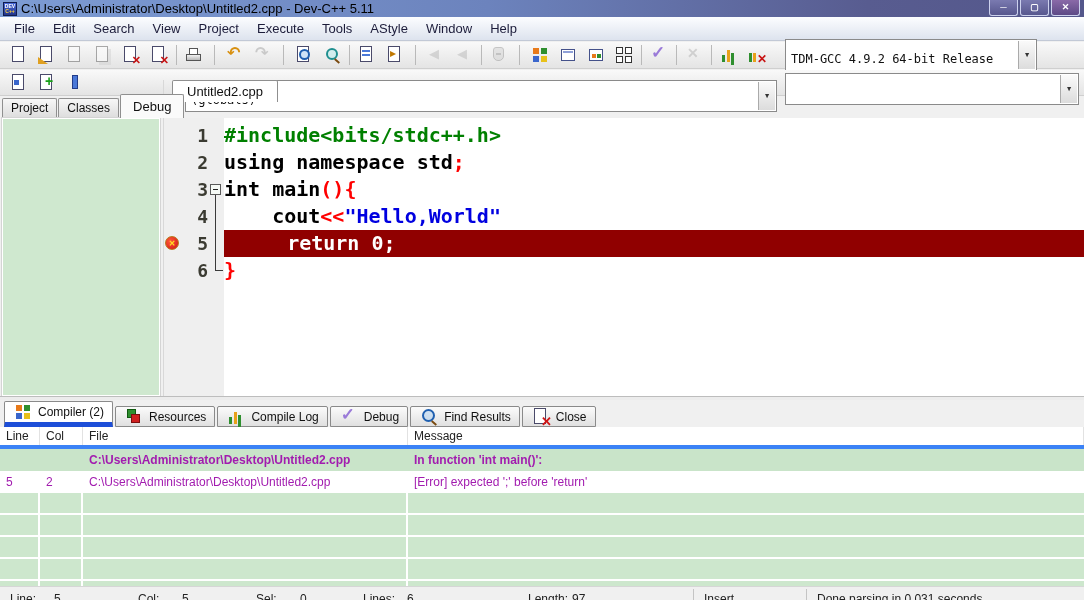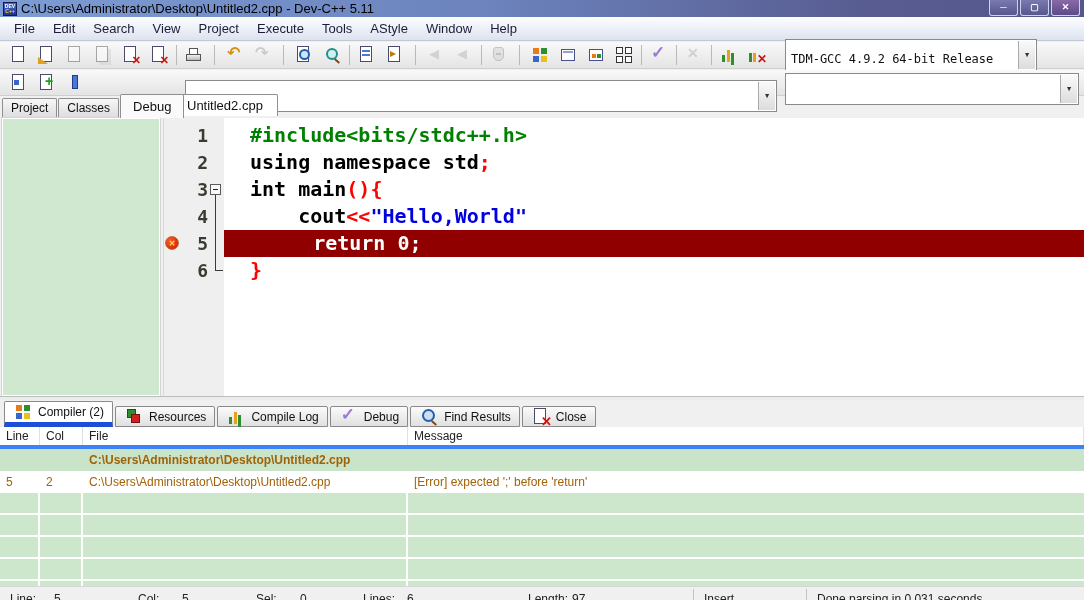--- a/index.html
+++ b/index.html
@@ -46,37 +46,37 @@
   #compiler-combo{margin-left:14px;width:252px;}
   #globals-combo{position:absolute;left:185px;top:10px;width:592px;}
   #members-combo{position:absolute;left:785px;top:3px;width:294px;}
 
   
   .tabstrip{position:absolute;left:0;top:96px;width:100%;height:22px;}
   .lefttabs{position:absolute;left:2px;bottom:0;display:flex;align-items:flex-end;}
   .ltab{font-size:12px;color:#111;background:linear-gradient(#f7f7f7,#dcdcdc);
     border:1px solid #8f8f8f;border-bottom:none;padding:2px 8px 3px;margin-right:1px;border-radius:2px 2px 0 0;}
   .ltab.active{background:#fafafa;padding:4px 12px 4px;font-size:13px;position:relative;z-index:2;}
-  .etabzone{position:absolute;left:163px;right:0;bottom:2px;height:22px;border-left:1px solid #d8d8d8;}
+  .etabzone{position:absolute;left:163px;right:0;bottom:16px;height:22px;border-left:1px solid #d8d8d8;}
   .etab{position:absolute;left:8px;bottom:0;background:#fff;border:1px solid #8f8f8f;border-bottom:none;
     padding:3px 14px;font-size:13px;color:#111;border-radius:2px 2px 0 0;}
 
   
   .leftpanel{position:absolute;left:2px;top:118px;width:158px;height:278px;
     background:var(--panel-green,#cfe8cf);border:1px solid #ffffff;outline:1px solid #d4d4d4;box-sizing:border-box;}
   .editorwrap{position:absolute;left:163px;top:118px;right:0;height:278px;background:#fff;overflow:hidden;
     border-left:1px solid #d8d8d8;}
   .gutterbg{position:absolute;left:0;top:0;bottom:0;width:60px;background:#efefef;}
   .codelines{position:absolute;left:0;top:4px;right:0;}
   .crow{display:flex;height:27px;position:relative;}
   .gnum{width:44px;text-align:right;font-family:"DejaVu Sans Mono",monospace;font-weight:bold;
     font-size:18px;line-height:27px;color:#3b3b32;}
   .grail{width:16px;}
   .codetext{flex:1;font-family:"DejaVu Sans Mono",monospace;font-weight:bold;font-size:20px;
-    line-height:27px;white-space:pre;padding-left:26px;}
+    line-height:27px;white-space:pre;}
   .crow.hl .codetext{background:var(--err-bg,#900000);}
   .crow.hl .codetext span{color:#fff !important;}
   .tk-pp{color:var(--c-pp,#008000);} .tk-kw{color:#000;} .tk-pu{color:var(--c-pu,#ff0000);}
   .tk-st{color:var(--c-st,#0000e0);} .tk-pl{color:#000;} .tk-hl{color:#fff;margin-left:15px;}
   .err-badge{position:absolute;left:1px;top:6px;width:14px;height:14px;border-radius:50%;
     background:radial-gradient(circle at 35% 35%,#ff5a3a,#cf1010);border:1px solid #b87818;
     box-sizing:border-box;z-index:3;display:flex;align-items:center;justify-content:center;}
   .err-badge::before{content:"✕";color:#ffe020;font-size:8px;font-weight:bold;}
   .foldbox{position:absolute;width:11px;height:11px;background:#f6faf6;border:1px solid #5a5a5a;
     box-sizing:border-box;z-index:2;display:flex;align-items:center;justify-content:center;}
@@ -89,21 +89,21 @@
 
   
   .bottombar{position:absolute;left:0;top:400px;width:100%;height:27px;background:#f0f0f0;
     display:flex;align-items:flex-end;padding-left:4px;box-sizing:border-box;}
   .btab{display:flex;align-items:center;gap:5px;font-size:12px;color:#111;
     background:linear-gradient(#fbfbfb,#e0e0e0);border:1px solid #8a8a8a;padding:2px 8px;
     margin-right:2px;border-radius:2px 2px 0 0;height:21px;box-sizing:border-box;}
   .btab.active{background:#fff;height:26px;border-bottom:5px solid #1d4ed8;position:relative;z-index:2;margin-top:30px;}
 
   .grid{position:absolute;left:0;top:427px;width:100%;height:159px;background:#fff;overflow:hidden;}
-  .trow{display:flex;height:22px;align-items:center;font-size:12px;color:#a16207;box-sizing:border-box;}
+  .trow{display:flex;height:22px;align-items:center;font-size:12px;color:#a21caf;box-sizing:border-box;}
   .trow .c{box-sizing:border-box;padding-left:6px;height:100%;display:flex;align-items:center;overflow:hidden;white-space:nowrap;}
   .c.c-line{width:40px;} .c.c-col{width:43px;} .c.c-file{width:325px;} .c.c-msg{flex:1;}
   .thead{background:#fff;border-bottom:4px solid #3b82f6;color:#222;}
   .thead .c{border-right:1px solid #e2e2e2;}
   .trow.greenbold{background:#c9e4c9;font-weight:bold;}
   .trow.white{background:#fff;}
   .trow.emptyrow{background:var(--table-green,#cde7cd);border-bottom:2px solid #fff;}
   .trow.emptyrow .c{border-right:2px solid #fff;}
   .trow.emptyrow .c.c-msg{border-right:none;}
 
@@ -392,20 +392,21 @@
       <div class="trow thead">
         <span class="c c-line">Line</span>
         <span class="c c-col">Col</span>
         <span class="c c-file">File</span>
         <span class="c c-msg">Message</span>
       </div>
       <div class="trow greenbold">
         <span class="c c-line"></span>
         <span class="c c-col"></span>
         <span class="c c-file">C:\Users\Administrator\Desktop\Untitled2.cpp</span>
+        <span class="c c-msg">In function 'int main()':</span>
       </div>
       <div class="trow white">
         <span class="c c-line">5</span>
         <span class="c c-col">2</span>
         <span class="c c-file">C:\Users\Administrator\Desktop\Untitled2.cpp</span>
         <span class="c c-msg">[Error] expected ';' before 'return'</span>
       </div>
       <div class="trow emptyrow">
         <span class="c c-line"></span>
         <span class="c c-col"></span>

